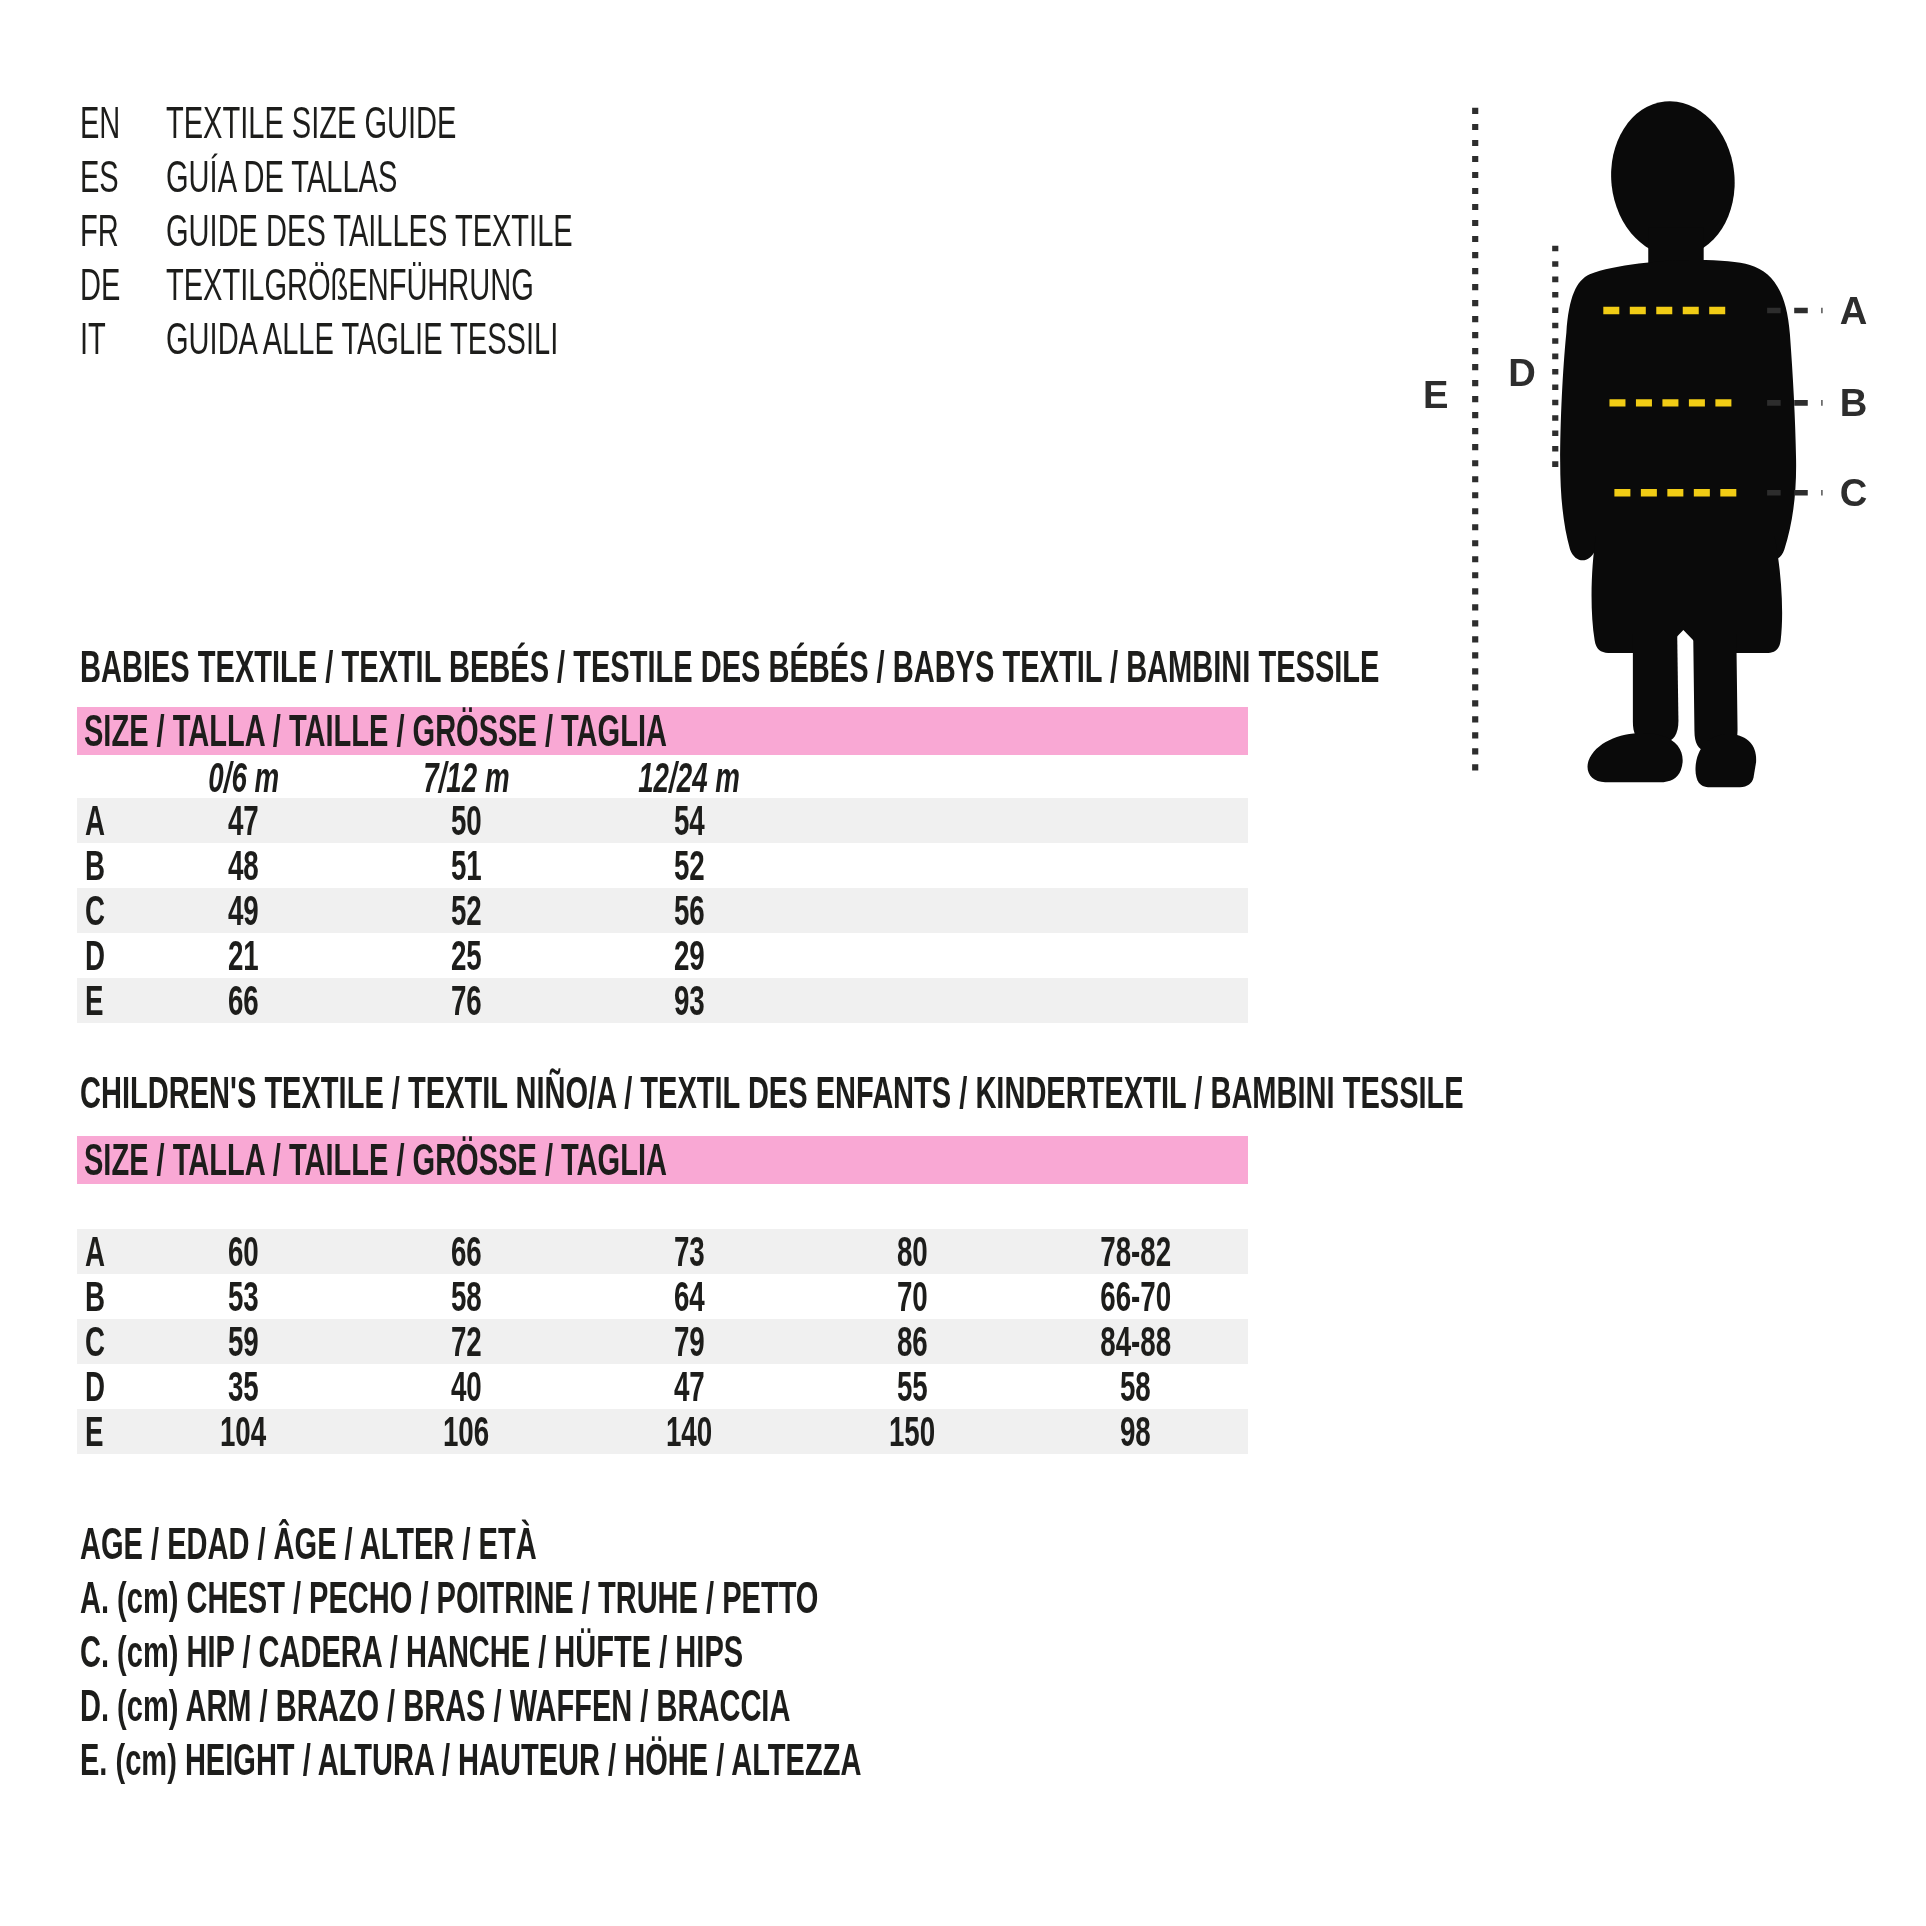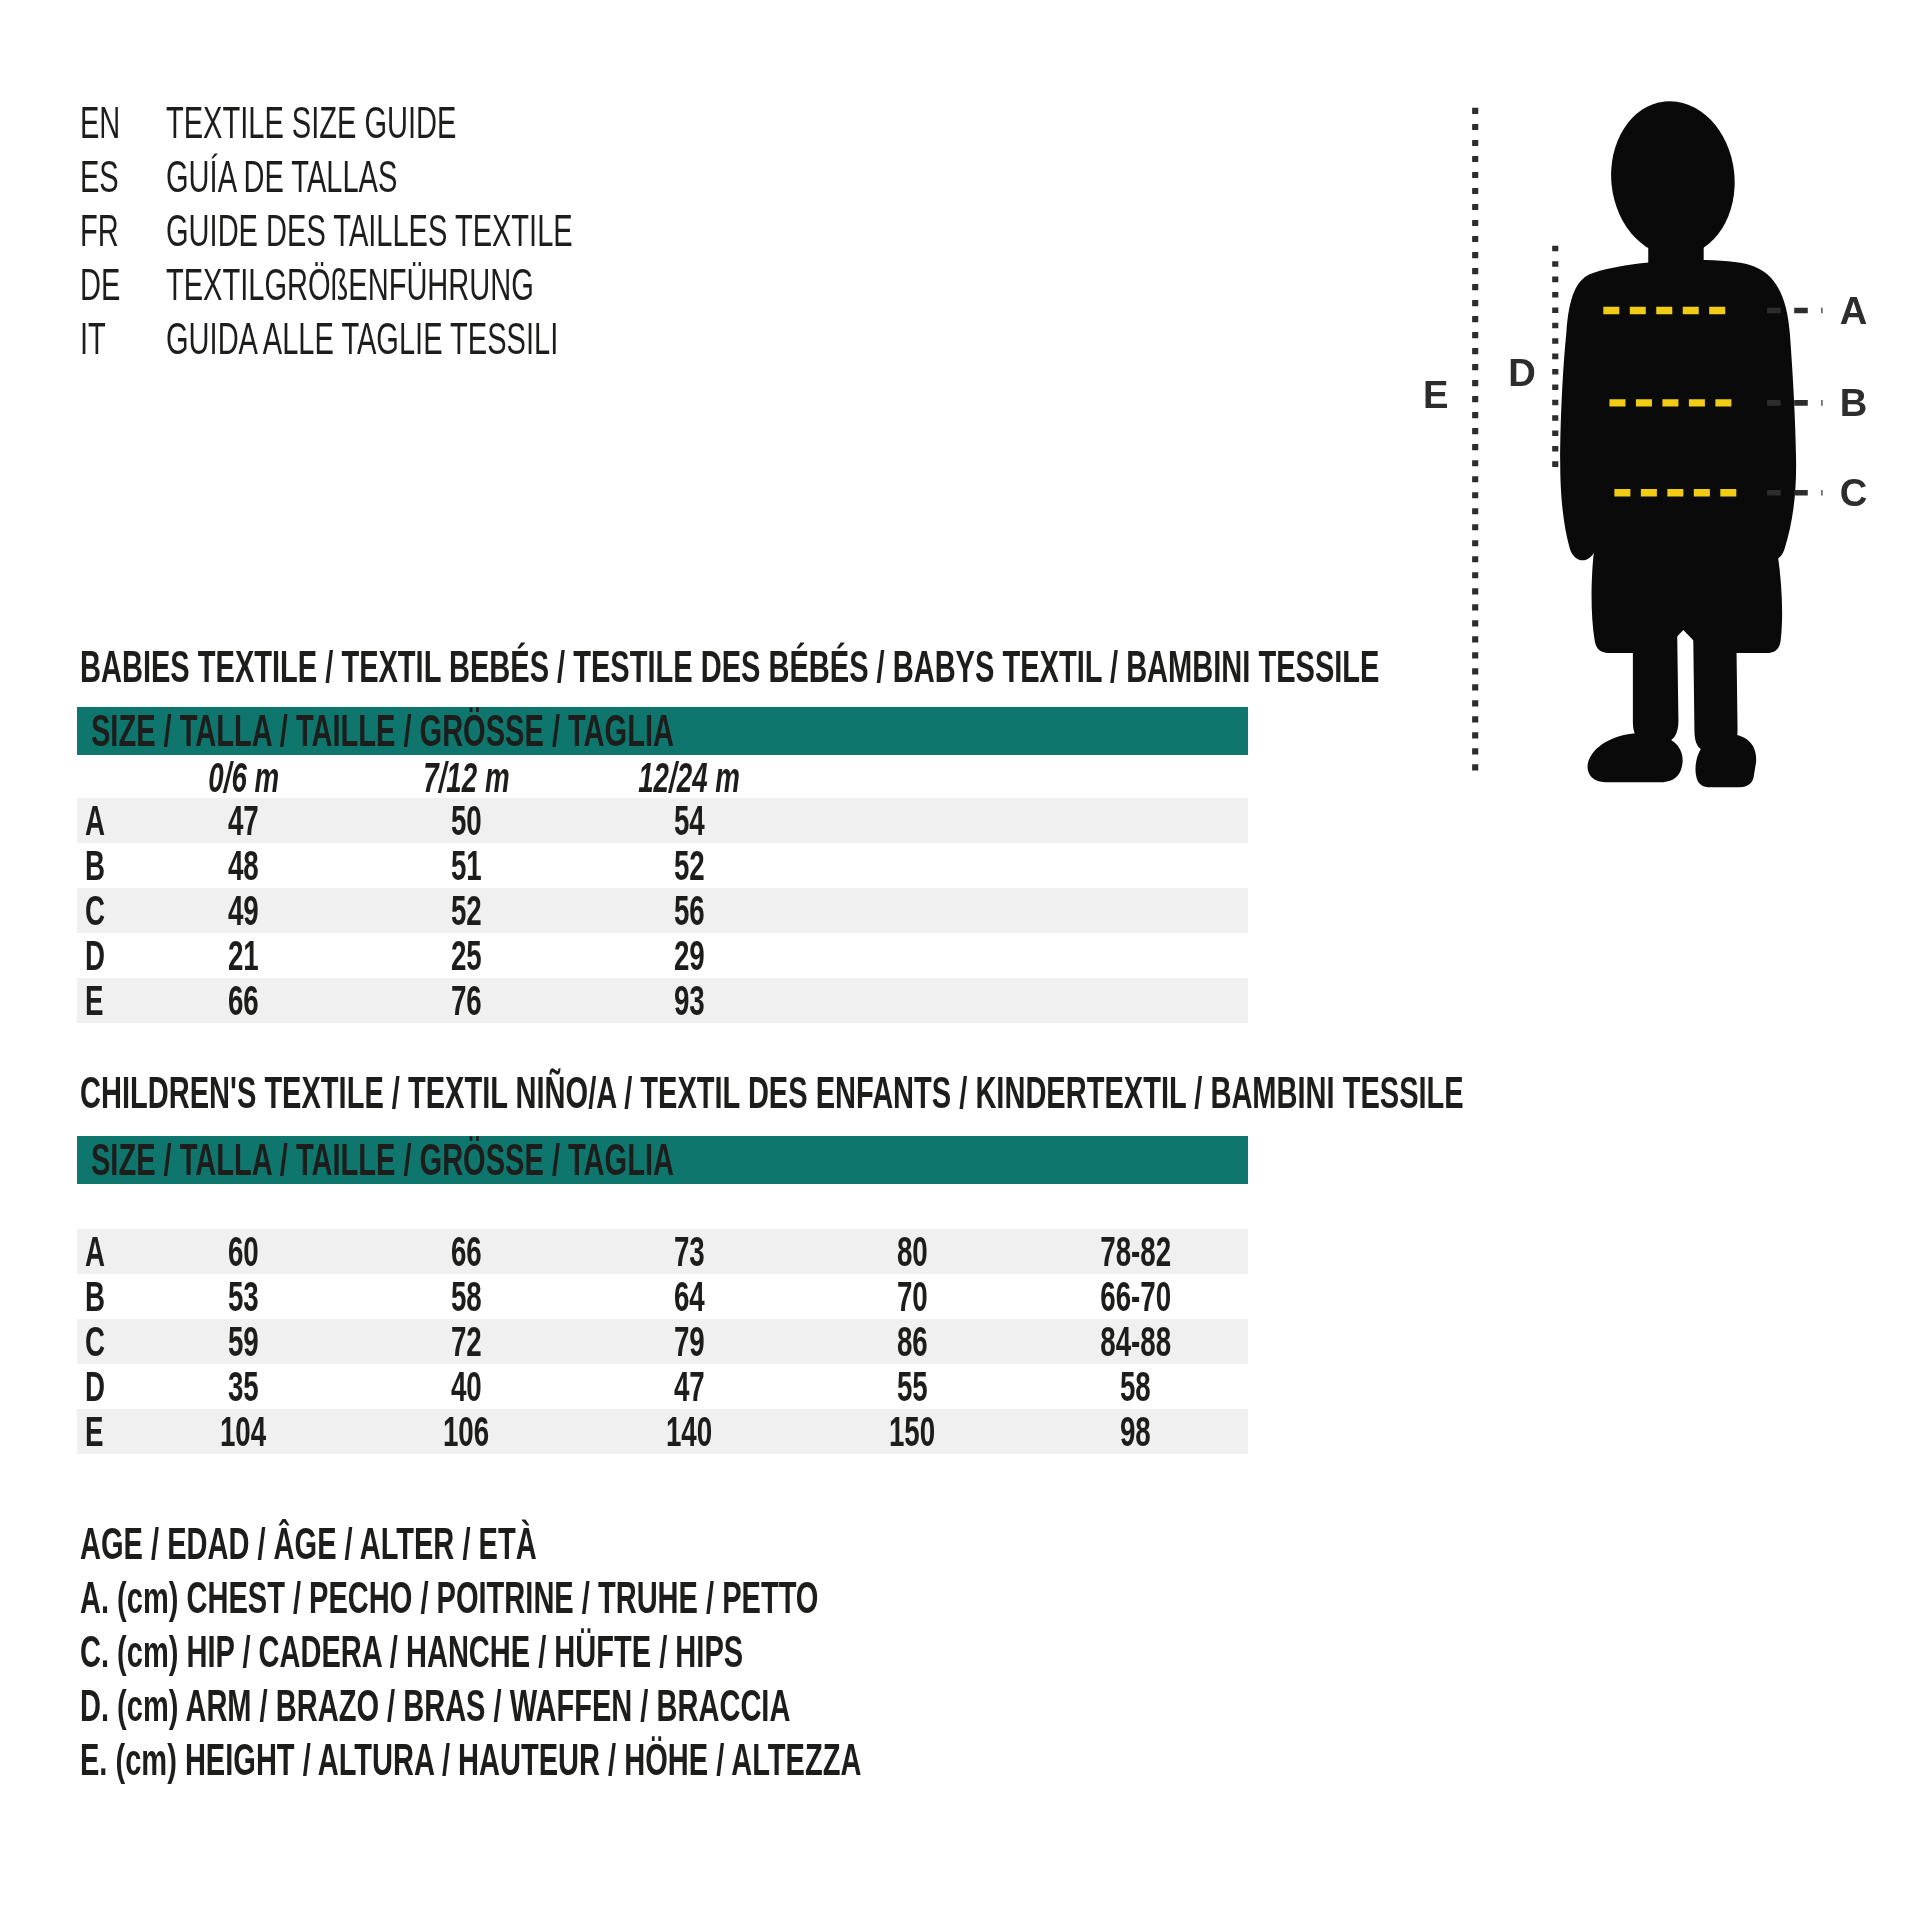--- a/index.html
+++ b/index.html
@@ -15,21 +15,21 @@
   .hdr-row{height:54px;line-height:54px;font-size:44px;font-weight:400;}
   .hdr-lang{display:inline-block;width:86px;vertical-align:top;}
   .hdr-title{display:inline-block;vertical-align:top;}
 
   
   .section-heading{position:absolute;left:80px;height:49px;line-height:49px;font-size:44px;font-weight:700;white-space:nowrap;}
   .heading-babies{top:642px;}
   .heading-children{top:1068px;}
 
   
-  .size-bar{position:absolute;left:77px;width:1171px;height:48px;line-height:48px;background:#0f766e;font-size:44px;font-weight:700;padding-left:14px;box-sizing:border-box;}
+  .size-bar{position:absolute;left:77px;width:1171px;height:48px;line-height:48px;background:#f9a8d4;font-size:44px;font-weight:700;padding-left:7px;box-sizing:border-box;}
   .size-bar-babies{top:707px;}
   .size-bar-children{top:1136px;}
 
   
   .tbl{position:absolute;left:77px;width:1171px;}
   .tbl-babies-colhdr{top:755px;font-style:italic;}
   .tbl-babies-rows{top:798px;}
   .tbl-children-colhdr{top:1184px;}
   .tbl-children-rows{top:1229px;}
   .trow{display:grid;grid-template-columns:55px repeat(5,223px);height:45px;line-height:45px;font-size:42px;font-weight:700;}

